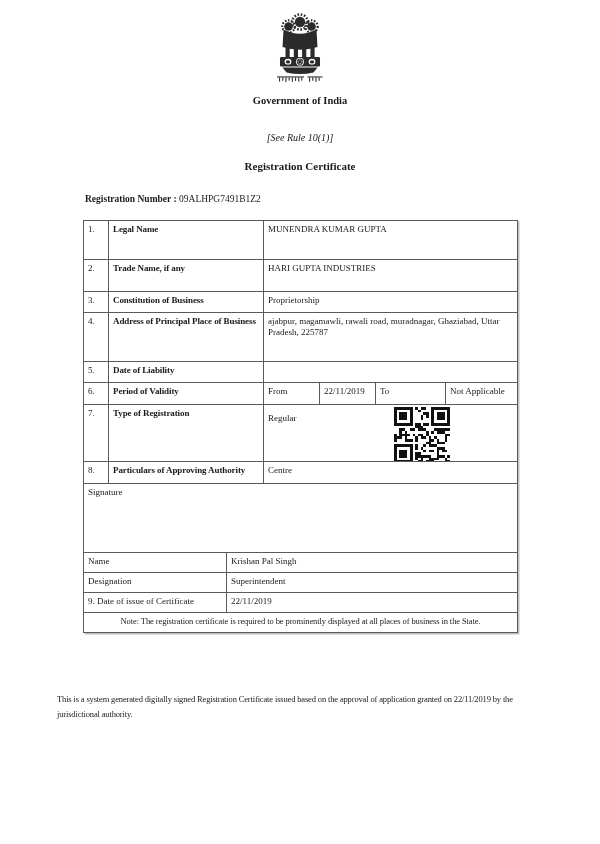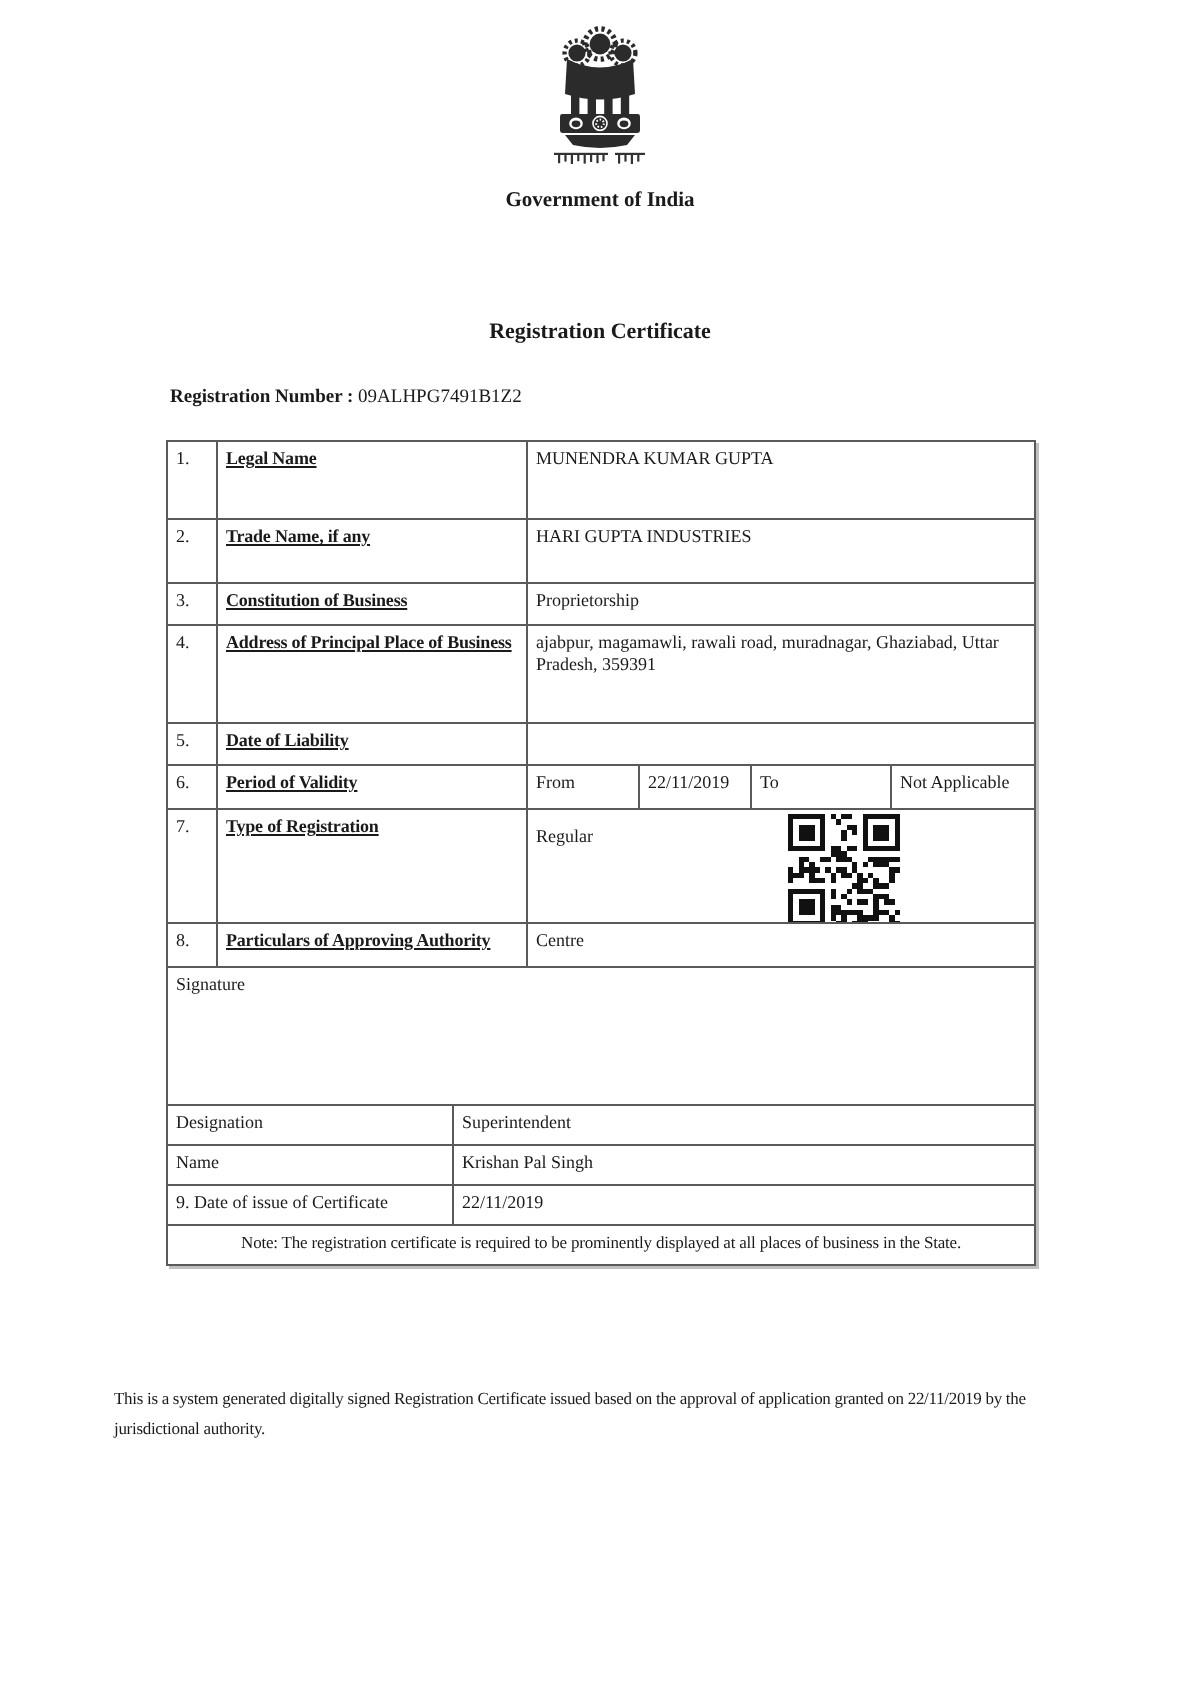--- a/index.html
+++ b/index.html
@@ -36,21 +36,21 @@
     border-collapse: collapse; table-layout: fixed;
     font-size: 9px; line-height: 11px;
     box-shadow: 1.5px 1.5px 0 rgba(140,140,140,0.55);
   }
   table.cert td {
     border: 1px solid #5a5a5a;
     vertical-align: top;
     padding: 3px 4px;
     overflow: hidden;
   }
-  td.lbl { font-weight: bold; letter-spacing: -0.1px; text-decoration: underline; }
+  td.lbl { font-weight: bold; letter-spacing: -0.1px; }
   tr.r1 { height: 39px; } tr.r2 { height: 32px; } tr.r3 { height: 21px; }
   tr.r4 { height: 49px; } tr.r5 { height: 21px; } tr.r6 { height: 22px; }
   tr.r7 { height: 57px; } tr.r8 { height: 22px; }
   tr.rsig { height: 69px; }
   tr.rauth { height: 20px; }
   tr.rnote { height: 20px; }
   td.regcell { position: relative; margin-left: 36px; }
   td.regcell .regtext { display: inline-block; margin-top: 5px; }
   .qr { position: absolute; left: 130px; top: 2px; }
   .qr rect { fill: #111; }
@@ -113,20 +113,21 @@
       <rect x="21.2" y="1.4" width="1.1" height="4.2" fill="#333"></rect>
       <rect x="24.2" y="1.4" width="1.1" height="3.2" fill="#333"></rect>
       <rect x="32" y="1.4" width="1.1" height="4.4" fill="#333"></rect>
       <rect x="35.2" y="1.4" width="1.1" height="3.4" fill="#333"></rect>
       <rect x="38.4" y="1.4" width="1.1" height="4.6" fill="#333"></rect>
       <rect x="41.6" y="1.4" width="1.1" height="3.4" fill="#333"></rect>
     </svg>
   </div>
 
   <div class="h-line h-gov">Government of India</div>
+  <div class="h-line h-rule">[See Rule 10(1)]</div>
   <div class="h-line h-cert">Registration Certificate</div>
 
   <div class="regnum">
     <span class="b">Registration Number :</span>
     <span>09ALHPG7491B1Z2</span>
   </div>
 
   <table class="cert">
     <colgroup>
       <col style="width:25px">
@@ -149,21 +150,21 @@
         <td colspan="4">HARI GUPTA INDUSTRIES</td>
       </tr>
       <tr class="r3">
         <td>3.</td>
         <td class="lbl" colspan="2">Constitution of Business</td>
         <td colspan="4">Proprietorship</td>
       </tr>
       <tr class="r4">
         <td>4.</td>
         <td class="lbl" colspan="2">Address of Principal Place of Business</td>
-        <td colspan="4">ajabpur, magamawli, rawali road, muradnagar, Ghaziabad, Uttar Pradesh, 359391</td>
+        <td colspan="4">ajabpur, magamawli, rawali road, muradnagar, Ghaziabad, Uttar Pradesh, 225787</td>
       </tr>
       <tr class="r5">
         <td>5.</td>
         <td class="lbl" colspan="2">Date of Liability</td>
         <td colspan="4"></td>
       </tr>
       <tr class="r6">
         <td>6.</td>
         <td class="lbl" colspan="2">Period of Validity</td>
         <td>From</td>
@@ -395,26 +396,26 @@
       </tr>
       <tr class="r8">
         <td>8.</td>
         <td class="lbl" colspan="2">Particulars of Approving Authority</td>
         <td colspan="4">Centre</td>
       </tr>
       <tr class="rsig">
         <td colspan="7">Signature</td>
       </tr>
       <tr class="rauth">
+        <td colspan="2">Name</td>
+        <td colspan="5">Krishan Pal Singh</td>
+      </tr>
+      <tr class="rauth">
         <td colspan="2">Designation</td>
         <td colspan="5">Superintendent</td>
-      </tr>
-      <tr class="rauth">
-        <td colspan="2">Name</td>
-        <td colspan="5">Krishan Pal Singh</td>
       </tr>
       <tr class="rauth">
         <td colspan="2">9. Date of issue of Certificate</td>
         <td colspan="5">22/11/2019</td>
       </tr>
       <tr class="rnote">
         <td colspan="7">Note: The registration certificate is required to be prominently displayed at all places of business in the State.</td>
       </tr>
     </tbody>
   </table>

